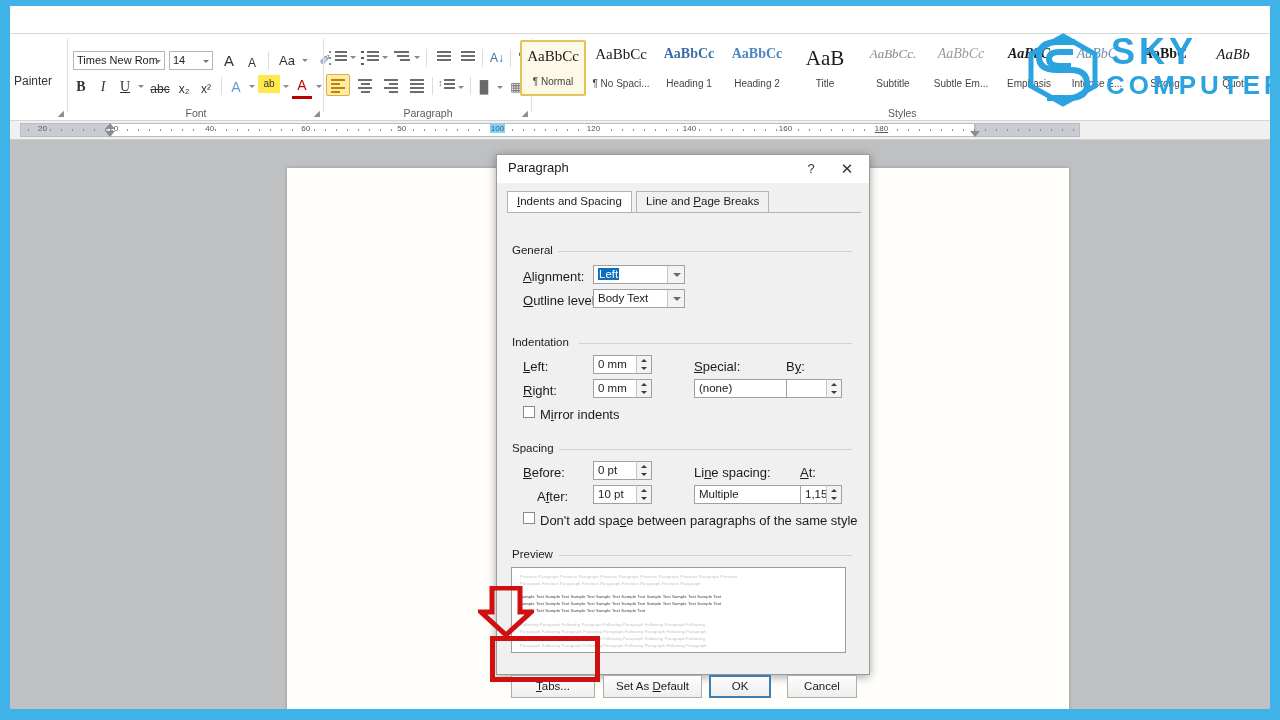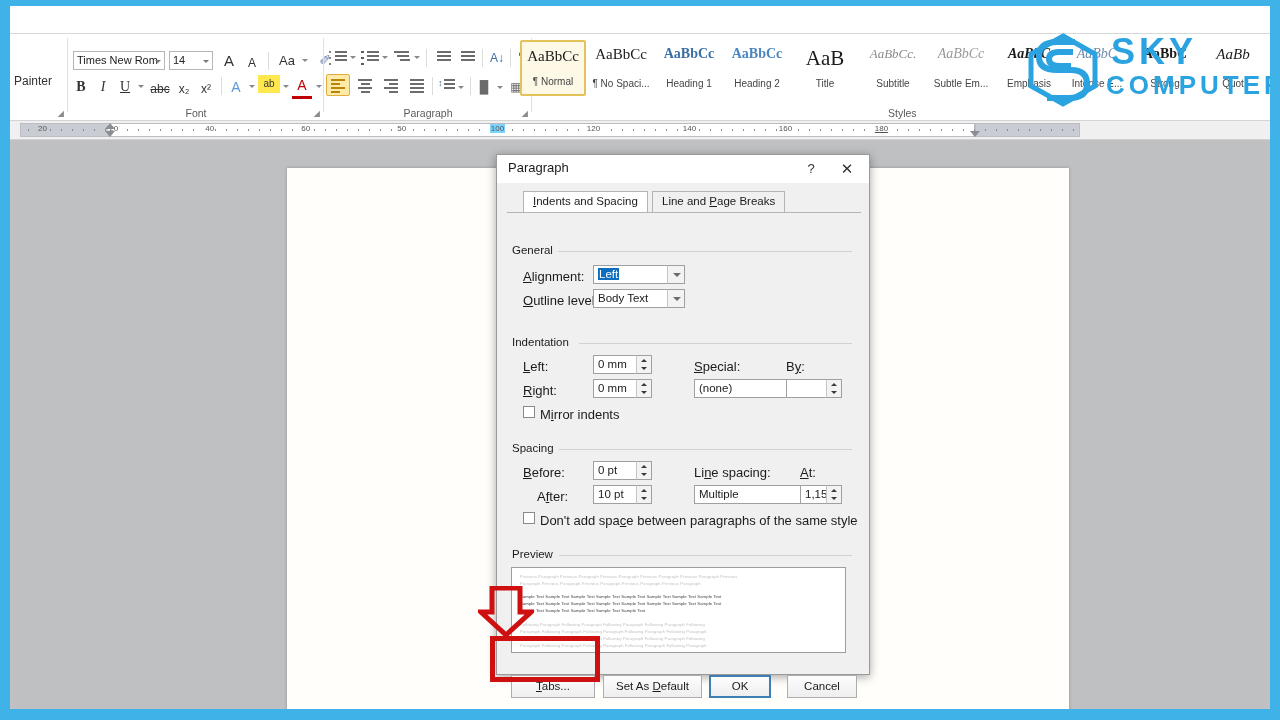--- a/index.html
+++ b/index.html
@@ -236,21 +236,20 @@
     height: 21px;
   }
   .dtab {
     position: absolute; top: 0; height: 21px;
     font-size: 11.5px; color: #1b1b1b;
     padding: 3px 9px 0 9px;
     background: #f0f0f0;
     border: 1px solid #b4b4b4;
     border-bottom: none;
     white-space: nowrap;
-    margin-left: 16px;
   }
   .dtab.active { background: #ffffff; height: 22px; }
   #tabline {
     position: absolute; left: 10px; top: 29px;
     width: 354px; height: 1px; background: #b4b4b4;
   }
 
   .fieldset-title {
     position: absolute;
     font-size: 11.5px; color: #1b1b1b;

